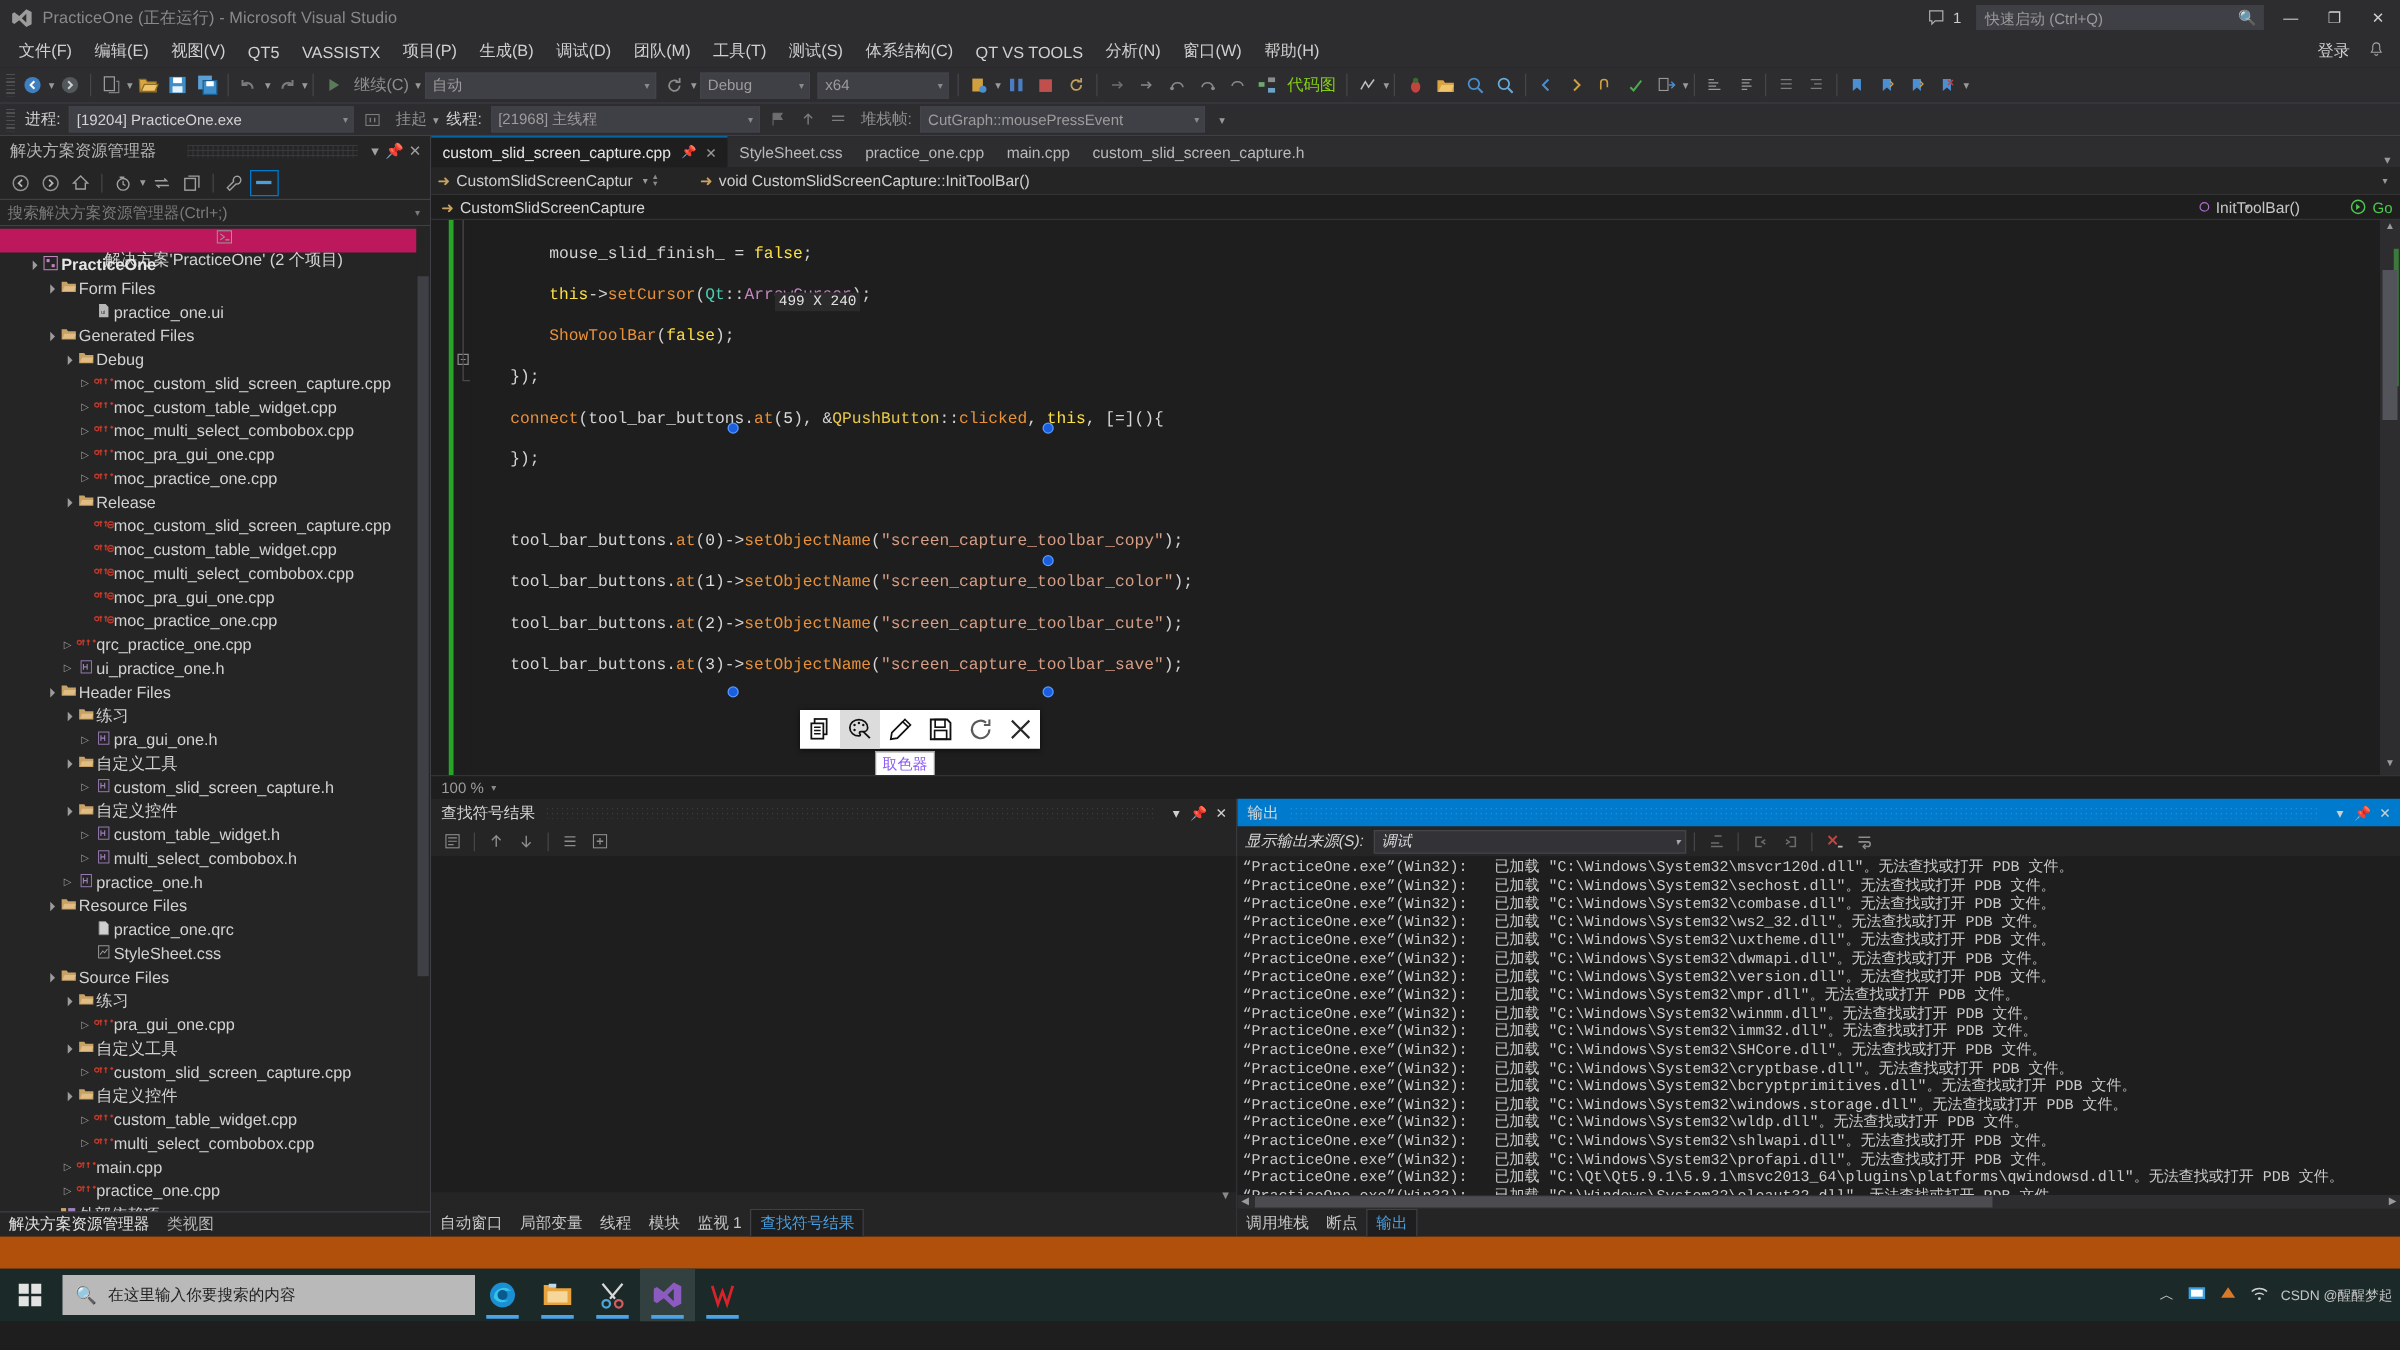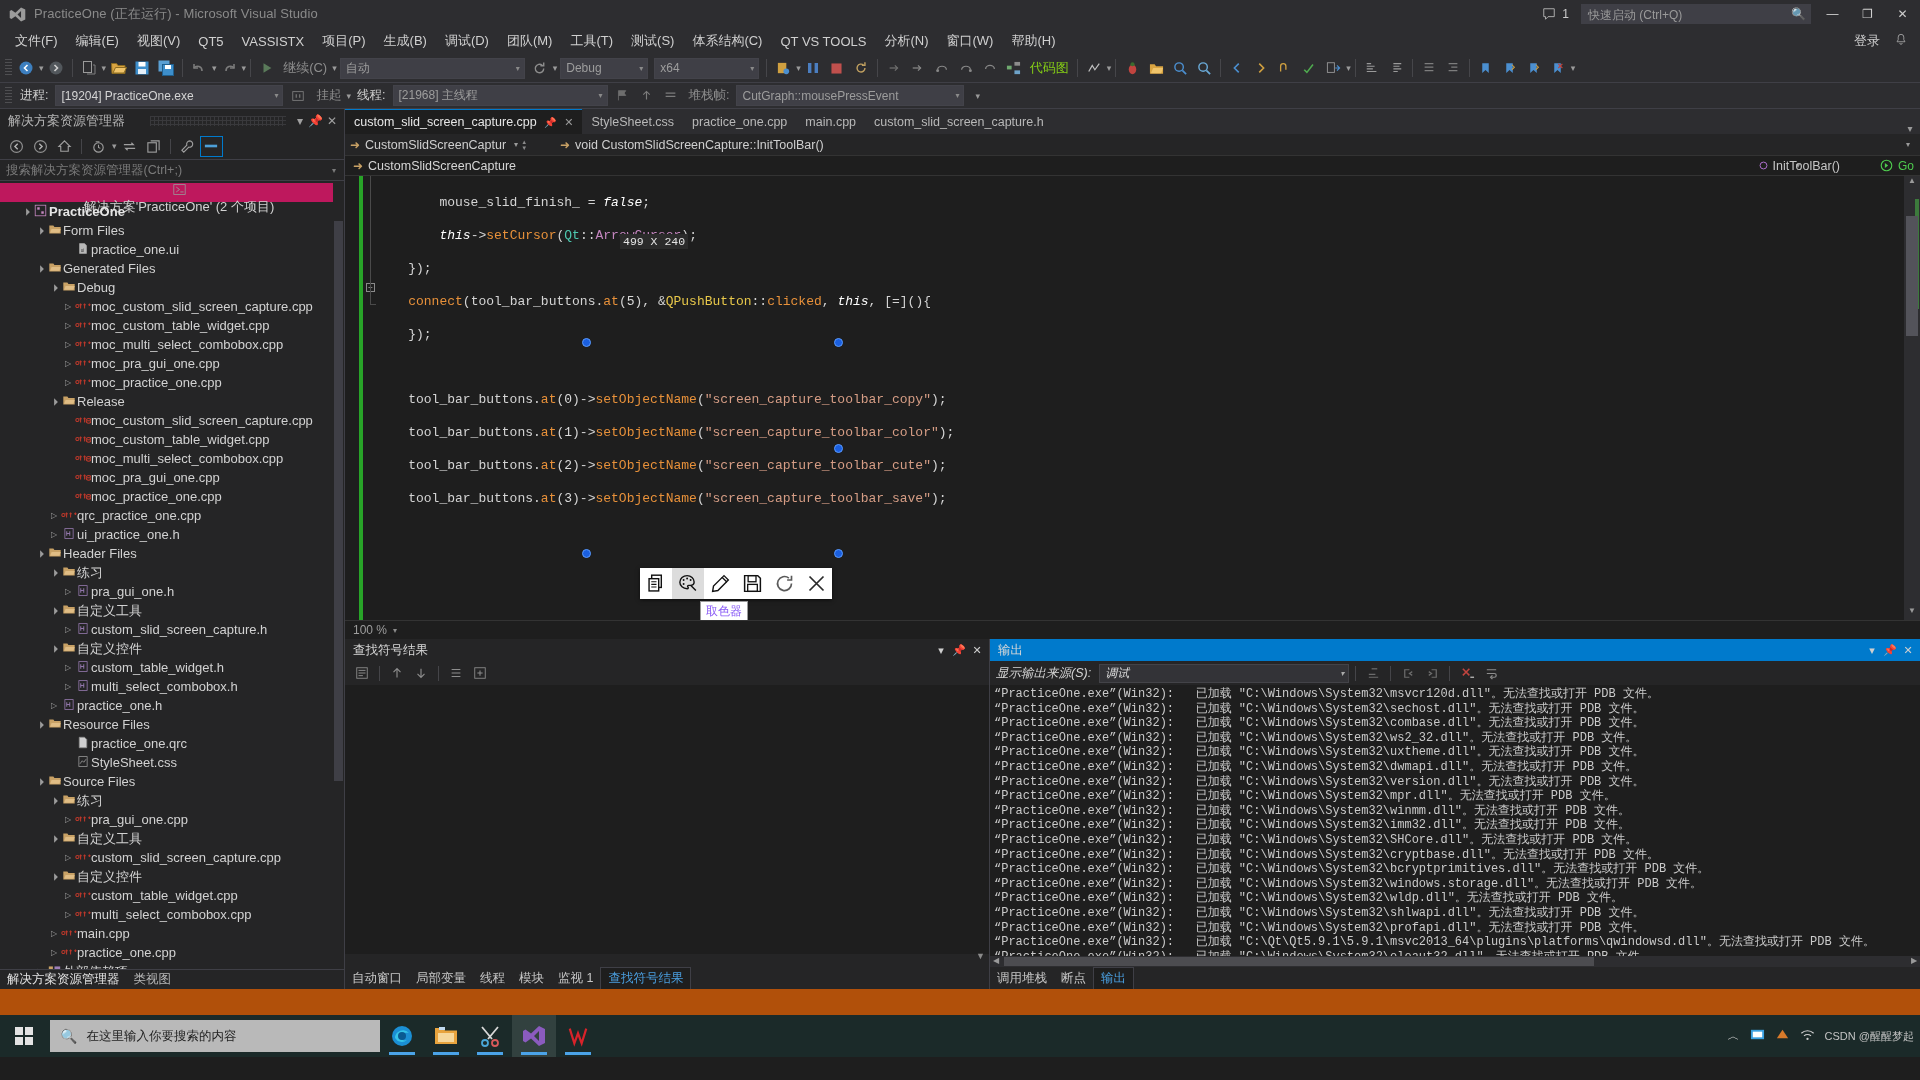--- a/index.html
+++ b/index.html
@@ -88,21 +88,21 @@
   .bcbar { height:20px; background:#1e1e1e; display:flex; align-items:center; border-bottom:1px solid #333; position:relative;}
   .bcbar .right-go { position:absolute; right:6px; display:flex; align-items:center; gap:5px;}
   .go-txt { color:#4ec94e; font-size:12px; }
 
   .edit-wrap { flex:1; display:flex; position:relative; background:#1e1e1e; overflow:hidden;}
   .gutter-num { width:14px; background:#1e1e1e; }
   .chgbar { width:4px; background:#1e1e1e; }
   .chgbar .g { width:4px; height:100%; background:#28a428; }
   .codearea { flex:1; position:relative; font-family:"Liberation Mono", monospace; font-size:13px; line-height:16.4px;
       color:#d4d4d4; padding-top:3px; white-space:pre; overflow:hidden;}
-  .k { color:#ffffff;font-style:italic; } .s { color:#d69d85; } .t { color:#4ec9b0; }
+  .k { color:#fde047; } .s { color:#d69d85; } .t { color:#4ec9b0; }
   .cm { color:#57a64a; } .op { color:#d4d4d4; }
   .orange { color:#e8913a; } .yellow { color:#e8c84a;} .purple{color:#c586c0;} .white{color:#dcdcdc;}
   .fold { position:absolute; left:3px; width:9px; height:9px; border:1px solid #8a8a8a; color:#c0c0c0;
       font-size:8px; line-height:7px; text-align:center; }
   .scroll-right { width:16px; background:#2d2d30; position:relative;}
   .sr-mark { position:absolute; left:3px; width:10px; height:3px;}
   .hstatus { height:19px; background:#1e1e1e; display:flex; align-items:center; color:#9d9d9d; font-size:12px; border-top:1px solid #333;}
 
   
   .handle { position:absolute; width:9px; height:9px; border-radius:50%; background:#1a5fe0; border:1px solid #5a9bff; }
@@ -997,20 +997,21 @@
         </div>
       <div style="width:14px;background:#1e1e1e;position:relative">
         <div class="fold" style="top:107px">−</div>
         <div style="position:absolute;left:7px;top:0;width:1px;height:128px;background:#4a4a4a"></div>
         <div style="position:absolute;left:7px;top:128px;width:6px;height:1px;background:#4a4a4a"></div>
       </div>
 
       <div class="codearea">
 <div>        mouse_slid_finish_ <span class="op">=</span> <span class="k">false</span>;</div>
 <div>        <span class="k">this</span>-&gt;<span class="orange">setCursor</span>(<span class="t">Qt</span>::<span class="purple">ArrowCursor</span>);</div>
+<div>        <span class="orange">ShowToolBar</span>(<span class="k">false</span>);</div>
 <div>    });</div>
 <div>    <span class="orange">connect</span>(tool_bar_buttons.<span class="orange">at</span>(<span class="white">5</span>), &amp;<span class="yellow">QPushButton</span>::<span class="orange">clicked</span>, <span class="k">this</span>, [<span class="op">=</span>](){</div>
 <div>    });</div>
 <div> </div>
 <div>    tool_bar_buttons.<span class="orange">at</span>(<span class="white">0</span>)-&gt;<span class="orange">setObjectName</span>(<span class="s">"screen_capture_toolbar_copy"</span>);</div>
 <div>    tool_bar_buttons.<span class="orange">at</span>(<span class="white">1</span>)-&gt;<span class="orange">setObjectName</span>(<span class="s">"screen_capture_toolbar_color"</span>);</div>
 <div>    tool_bar_buttons.<span class="orange">at</span>(<span class="white">2</span>)-&gt;<span class="orange">setObjectName</span>(<span class="s">"screen_capture_toolbar_cute"</span>);</div>
 <div>    tool_bar_buttons.<span class="orange">at</span>(<span class="white">3</span>)-&gt;<span class="orange">setObjectName</span>(<span class="s">"screen_capture_toolbar_save"</span>);</div>
 
 

